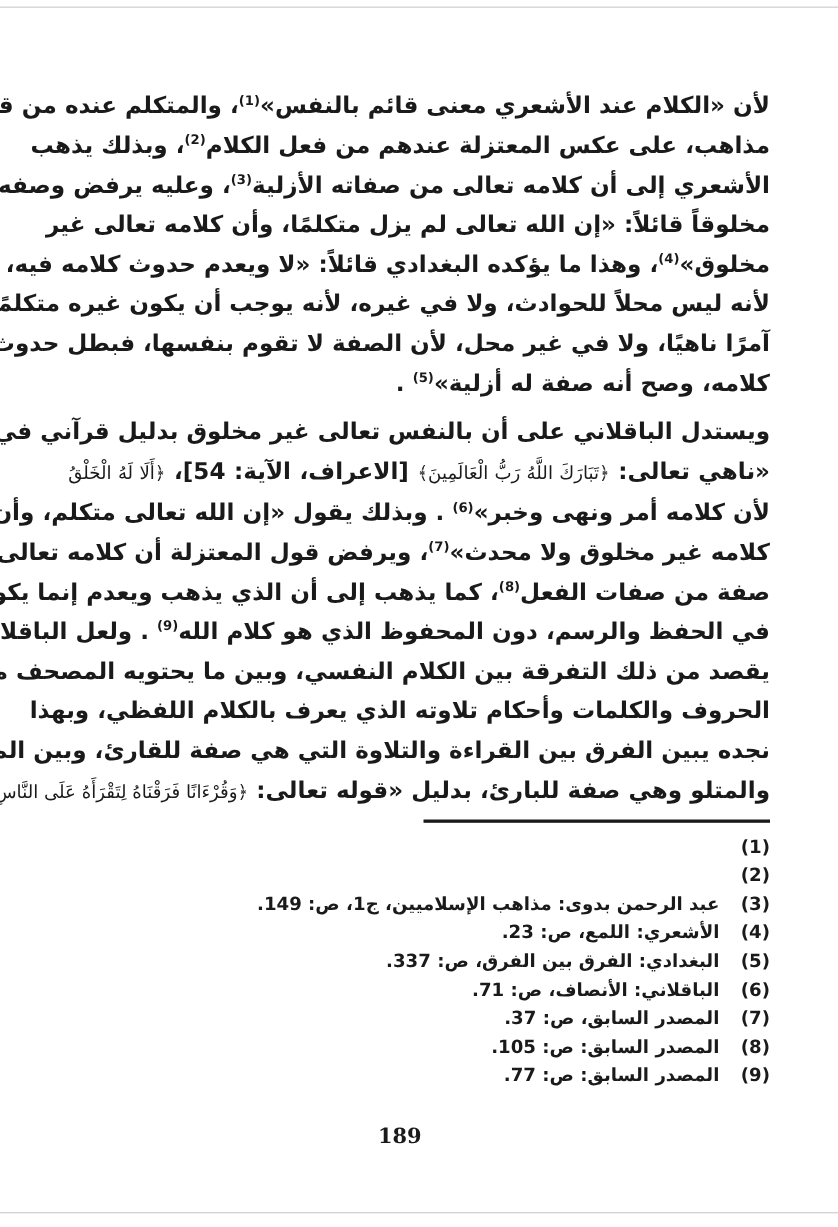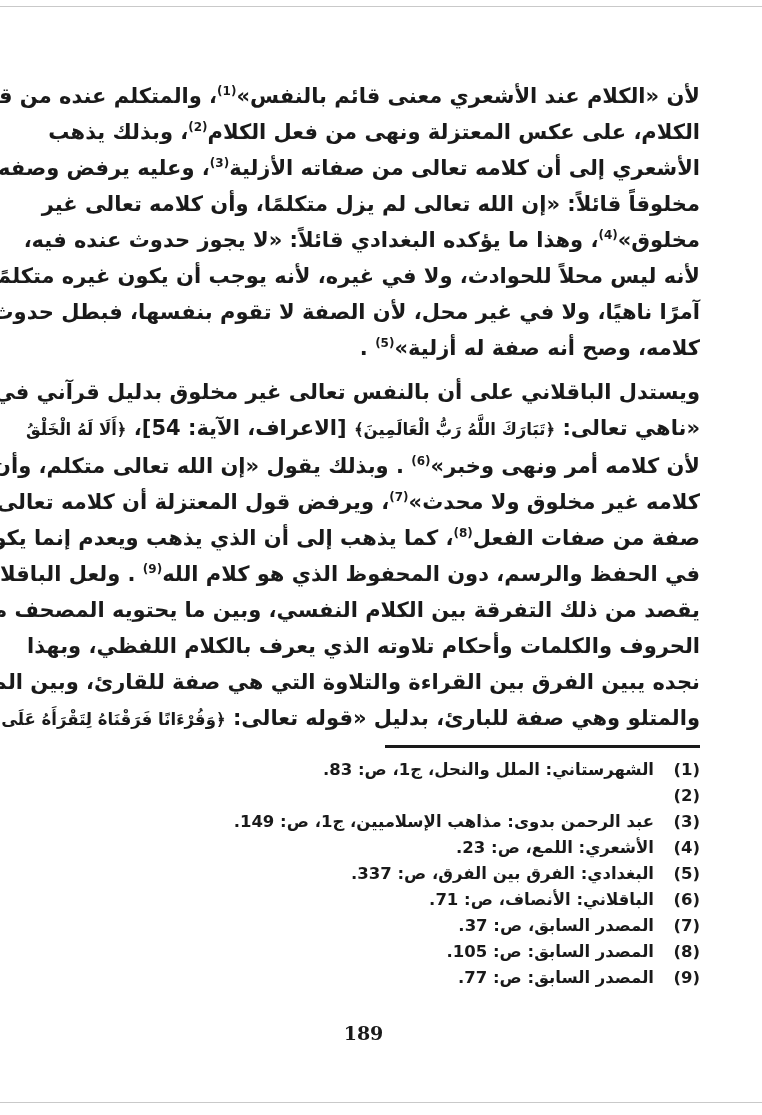--- a/index.html
+++ b/index.html
@@ -44,21 +44,21 @@
 
   .line sup {
     font-size: 12px;
     font-weight: 700;
     vertical-align: super;
     line-height: 0;
     letter-spacing: -0.5px;
   }
   .verse {
     font-size: 16.5px;
-    font-weight: 700;
+    font-weight: 400;
   }
 
   .fn-sep {
     margin-top: 7px;
     margin-right: 0;
     margin-left: auto;
     direction: rtl;
     width: 315px;
     height: 2.5px;
     background: #1a1a1a;
@@ -100,24 +100,24 @@
 <body>
 
 <div class="scan-edge top"></div>
 
 <div class="page">
 
   <div class="bodytext">
 
     <div class="para para1">
       <div class="line"><span>لأن «الكلام عند الأشعري معنى قائم بالنفس»</span><sup>(1)</sup><span>، والمتكلم عنده من قام به</span></div>
-      <div class="line"><span>الكلام، على عكس المعتزلة ونهى من فعل الكلام</span><sup>(2)</sup><span>، وبذلك يذهب</span></div>
+      <div class="line"><span>مذاهب، على عكس المعتزلة عندهم من فعل الكلام</span><sup>(2)</sup><span>، وبذلك يذهب</span></div>
       <div class="line"><span>الأشعري إلى أن كلامه تعالى من صفاته الأزلية</span><sup>(3)</sup><span>، وعليه يرفض وصفه</span></div>
       <div class="line"><span>مخلوقاً قائلاً: «إن الله تعالى لم يزل متكلمًا، وأن كلامه تعالى غير</span></div>
-      <div class="line"><span>مخلوق»</span><sup>(4)</sup><span>، وهذا ما يؤكده البغدادي قائلاً: «لا يجوز حدوث عنده فيه،</span></div>
+      <div class="line"><span>مخلوق»</span><sup>(4)</sup><span>، وهذا ما يؤكده البغدادي قائلاً: «لا ويعدم حدوث كلامه فيه،</span></div>
       <div class="line"><span>لأنه ليس محلاً للحوادث، ولا في غيره، لأنه يوجب أن يكون غيره متكلمًا</span></div>
       <div class="line"><span>آمرًا ناهيًا، ولا في غير محل، لأن الصفة لا تقوم بنفسها، فبطل حدوث</span></div>
       <div class="line last"><span>كلامه، وصح أنه صفة له أزلية»</span><sup>(5)</sup><span> .</span></div>
     </div>
 
     <div class="para para2">
       <div class="line"><span>ويستدل الباقلاني على أن بالنفس تعالى غير مخلوق بدليل قرآني في "</span></div>
       <div class="line"><span>«ناهي تعالى: </span><span class="verse">﴿تَبَارَكَ اللَّهُ رَبُّ الْعَالَمِينَ﴾</span><span> [الاعراف، الآية: 54]، </span><span class="verse">﴿أَلَا لَهُ الْخَلْقُ</span></div>
       <div class="line"><span>لأن كلامه أمر ونهى وخبر»</span><sup>(6)</sup><span> . وبذلك يقول «إن الله تعالى متكلم، وأن</span></div>
       <div class="line"><span>كلامه غير مخلوق ولا محدث»</span><sup>(7)</sup><span>، ويرفض قول المعتزلة أن كلامه تعالى</span></div>
@@ -129,21 +129,20 @@
       <div class="line"><span>والمتلو وهي صفة للبارئ، بدليل «قوله تعالى: </span><span class="verse">﴿وَقُرْءَانًا فَرَقْنَاهُ لِتَقْرَأَهُ عَلَى النَّاسِ</span></div>
     </div>
 
   </div>
 
   <div class="fn-sep"></div>
 
   <div class="footnotes">
     <div class="fn-row">
       <span class="fn-num">(1)</span>
-      <span class="fn-text">الشهرستاني: الملل والنحل، ج1، ص: 83.</span>
     </div>
     <div class="fn-row">
       <span class="fn-num">(2)</span>
     </div>
     <div class="fn-row">
       <span class="fn-num">(3)</span>
       <span class="fn-text">عبد الرحمن بدوى: مذاهب الإسلاميين، ج1، ص: 149.</span>
     </div>
     <div class="fn-row">
       <span class="fn-num">(4)</span>

